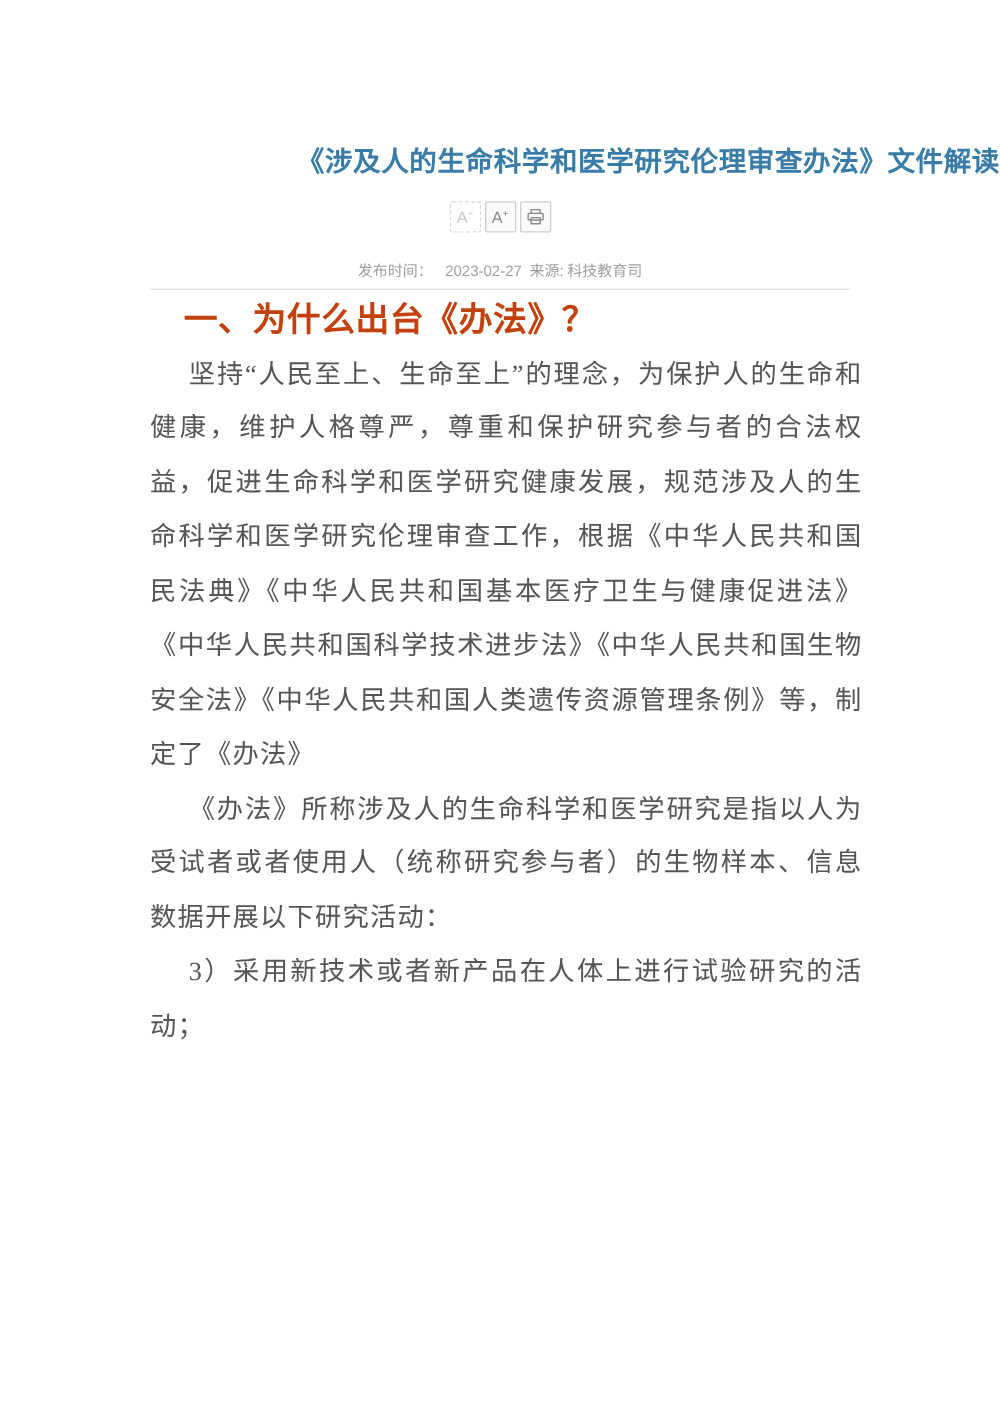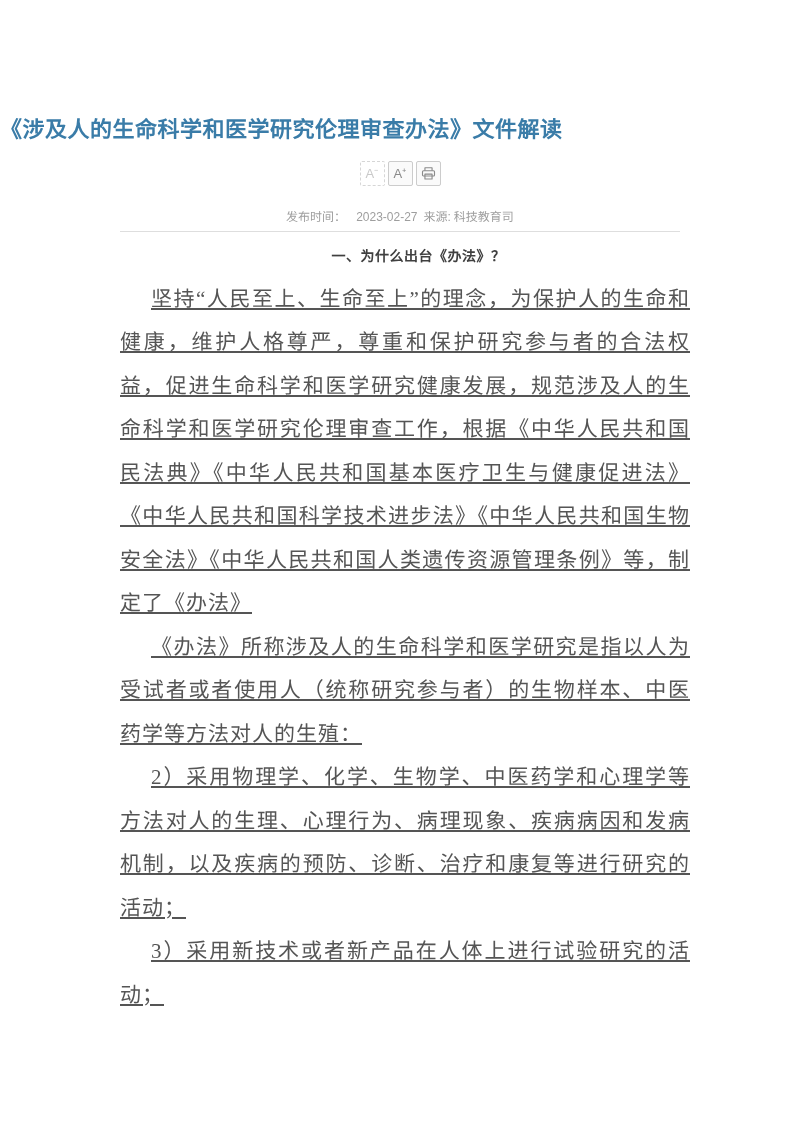--- a/index.html
+++ b/index.html
@@ -12,21 +12,21 @@
     height: 1131px;
     overflow: hidden;
     font-family: "Liberation Sans", sans-serif;
   }
   .page {
     width: 800px;
     padding-top: 100px;
     box-sizing: border-box;
   }
   .article-title {
-    text-align: left;
+    text-align: right;
     color: #3a7ca8;
     font-family: "Liberation Sans", sans-serif;
     font-size: 22px;
     font-weight: bold;
     line-height: 30px;
     letter-spacing: 0.5px;
   }
   .toolbar {
     margin-top: 16px;
     display: flex;
@@ -74,37 +74,35 @@
   }
   .article {
     width: 570px;
     margin-left: 120px;
     font-family: "Liberation Serif", serif;
     font-size: 21px;
     color: #555555;
   }
   .article h2 {
     font-family: "Liberation Sans", sans-serif;
-    font-size: 14px;
+    font-size: 27px;
     font-weight: bold;
-    color: #404040;
+    color: #c2410c;
     line-height: 44px;
     margin: 2px 0 0 0;
     padding-left: 27px;
     letter-spacing: 0.5px;
-    text-align: center;
   }
   .article p {
     margin: 0;
     line-height: 43.5px;
     text-indent: 31px;
     text-align: justify;
     text-justify: inter-character;
     letter-spacing: 1px;
-    text-decoration: underline;
   }
   .print-glyph {
     display: inline-flex;
     align-items: center;
     justify-content: center;
   }
 </style>
 </head>
 <body>
 
@@ -128,18 +126,17 @@
 
   <div class="meta-line">
     <span>发布时间：</span><span class="gap-lg">2023-02-27</span><span class="gap-sm">来源:</span><span class="gap-xs">科技教育司</span>
   </div>
 
   <hr class="divider">
 
   <div class="article">
     <h2>一、为什么出台《办法》？</h2>
     <p>坚持“人民至上、生命至上”的理念，为保护人的生命和健康，维护人格尊严，尊重和保护研究参与者的合法权益，促进生命科学和医学研究健康发展，规范涉及人的生命科学和医学研究伦理审查工作，根据《中华人民共和国民法典》《中华人民共和国基本医疗卫生与健康促进法》《中华人民共和国科学技术进步法》《中华人民共和国生物安全法》《中华人民共和国人类遗传资源管理条例》等，制定了《办法》</p>
-    <p>《办法》所称涉及人的生命科学和医学研究是指以人为受试者或者使用人（统称研究参与者）的生物样本、中医药学等方法对人的生殖：</p>
-    <p>2）采用物理学、化学、生物学、中医药学和心理学等方法对人的生理、心理行为、病理现象、疾病病因和发病机制，以及疾病的预防、诊断、治疗和康复等进行研究的活动；</p>
+    <p>《办法》所称涉及人的生命科学和医学研究是指以人为受试者或者使用人（统称研究参与者）的生物样本、信息数据开展以下研究活动：</p>
     <p>3）采用新技术或者新产品在人体上进行试验研究的活动；</p>
   </div>
 
 </div>
 
 </body></html>

